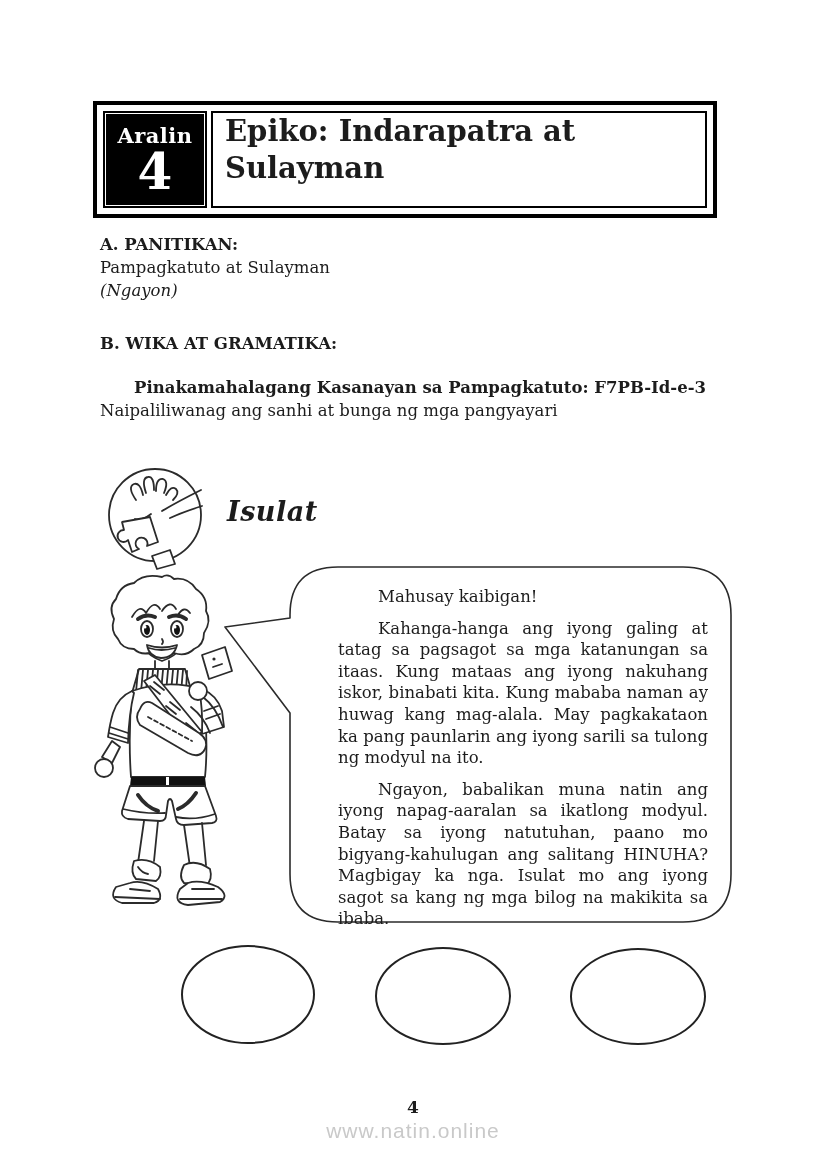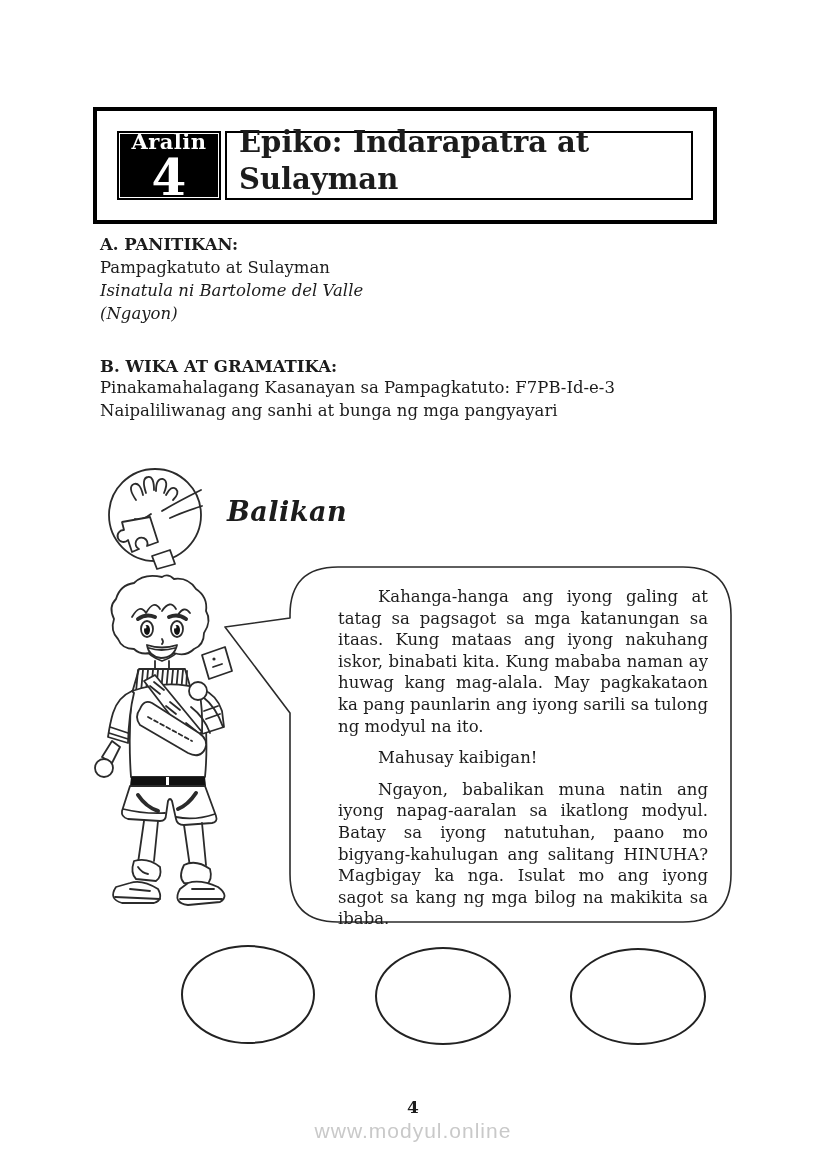--- a/index.html
+++ b/index.html
@@ -1,40 +1,40 @@
 <!DOCTYPE html>
 <html><head>
 <meta charset="utf-8">
 <style>
   html,body{margin:0;padding:0;background:#888;}
   .page{position:relative;width:826px;height:1169px;background:#ffffff;margin:0 auto;
         font-family:"DejaVu Serif", serif;color:#1c1c1c;overflow:hidden;}
 
   
-  .lesson-banner{position:absolute;left:93px;top:107px;width:624px;height:117px;
-      box-sizing:border-box;border:4px solid #000;padding:20px;display:flex;gap:4px;background:#fff;}
+  .lesson-banner{position:absolute;left:93px;top:101px;width:624px;height:117px;
+      box-sizing:border-box;border:4px solid #000;padding:6px;display:flex;gap:4px;background:#fff;}
   .lesson-no-cell{width:104px;box-sizing:border-box;background:#000;color:#fff;
       border:2px solid #000;box-shadow:inset 0 0 0 1px #fff;
       display:flex;flex-direction:column;align-items:center;justify-content:center;}
   .lesson-label{font-weight:bold;font-size:21px;letter-spacing:.5px;}
   .lesson-number{font-weight:bold;font-size:50px;line-height:.95;}
   .lesson-title-cell{flex:1;box-sizing:border-box;border:2px solid #000;background:#fff;
-      display:flex;align-items:flex-end;}
+      display:flex;align-items:flex-start;}
   .lesson-title{font-weight:bold;font-size:29px;line-height:1.28;padding-left:12px;width:440px;}
 
   
   .info-block{position:absolute;left:100px;top:233px;width:630px;font-size:16.5px;line-height:23px;}
   .info-row{display:flex;flex-direction:column;}
   .info-row + .info-row{margin-top:30px;}
   .info-label{width:250px;font-weight:bold;flex:none;}
   .info-value .italic{font-style:italic;}
 
   
   .competency{position:absolute;left:100px;top:376px;width:640px;font-size:16.5px;line-height:23px;}
-  .competency-title{font-weight:normal;}
+  .competency-title{font-weight:bold;text-align:center;}
 
   
   .section-icon{position:absolute;left:105px;top:460px;}
   .section-title{position:absolute;left:227px;top:496px;font-size:27px;font-weight:bold;font-style:italic;letter-spacing:.5px;}
 
   .mascot{position:absolute;left:88px;top:571px;}
   .bubble-svg{position:absolute;left:220px;top:560px;}
   .bubble-text{position:absolute;left:338px;top:586px;width:370px;font-size:16.5px;line-height:21.6px;text-align:justify;}
   .bubble-text p{margin:0;text-indent:40px;}
   .bubble-text p + p{margin-top:10px;}
@@ -69,21 +69,20 @@
     <div class="lesson-title-cell">
       <div class="lesson-title">Epiko: Indarapatra at Sulayman</div>
     </div>
   </div>
 
   <div class="info-block">
     <div class="info-row">
       <div class="info-label">A. PANITIKAN:</div>
       <div class="info-value">
         <div>Pampagkatuto at Sulayman</div>
-        <div class="italic">Isinatula ni Bartolome del Valle</div>
         <div class="italic">(Ngayon)</div>
       </div>
     </div>
     <div class="info-row">
       <div class="info-label">B. WIKA AT GRAMATIKA:</div>
     </div>
   </div>
 
   <div class="competency">
     <div class="competency-title">Pinakamahalagang Kasanayan sa Pampagkatuto: F7PB-Id-e-3</div>
@@ -95,21 +94,21 @@
     <path class="ln" d="M96,30 Q72,42 57,51"></path>
     <path class="ln" d="M97,46 Q78,52 65,58"></path>
     <path class="lnw" d="M31,40 q-9,-13 -2,-16 q6,-2 9,11"></path>
     <path class="lnw" d="M41,33 q-5,-15 2,-16 q6,-1 6,13"></path>
     <path class="lnw" d="M51,31 q0,-13 7,-12 q6,2 1,14"></path>
     <path class="lnw" d="M61,35 q5,-10 10,-6 q4,4 -3,11"></path>
     <path class="ln" d="M46,54 q-9,7 -16,5"></path>
     <path class="lnw" d="M45,57 L53,82 L42,86 a6,6 0 1,0 -8,3 L27,92 L23,80 a6,6 0 1,1 -4,-10 L17,62 Z"></path>
     <path class="lnw" d="M47,96 L65,90 L70,104 L52,109 Z"></path>
   </svg>
-  <div class="section-title">Balikan</div>
+  <div class="section-title">Isulat</div>
 
   <svg class="mascot" width="235" height="336" viewBox="0 0 235 336">
     <g>
       <ellipse cx="74" cy="60" rx="29" ry="30" fill="#fff"></ellipse>
       <path class="ln" d="M46,52 Q50,82 74,90 Q99,82 103,52"></path>
       <path class="lnw" d="M74,6 Q56,2 46,12 Q32,14 28,28 Q20,36 26,48 Q22,60 30,68 Q34,78 46,78 Q52,84 62,82 Q74,88 86,82 Q98,86 106,78 Q116,74 116,62 Q124,50 118,40 Q120,26 108,18 Q100,6 86,8 Q80,2 74,6 Z"></path>
       <path class="ln" d="M44,46 q8,-14 14,-4 M58,42 q8,-14 14,-4 M74,40 q8,-12 14,-2 M90,44 q6,-10 12,-2"></path>
       <path class="ln thick" d="M50,48 Q58,42 67,46 M81,46 Q90,42 98,48"></path>
       <ellipse class="lnw" cx="59" cy="58" rx="6" ry="8"></ellipse>
       <ellipse cx="59" cy="59" rx="3" ry="5" fill="#111"></ellipse>
@@ -156,25 +155,25 @@
       <path class="ln" d="M27,326 L72,328 M42,318 L62,320"></path>
       <path class="lnw" d="M92,318 Q84,332 100,334 L132,331 Q142,325 130,316 Q112,308 100,312 Z"></path>
       <path class="ln" d="M92,328 L134,328 M104,318 L126,318"></path>
     </g>
   </svg>
 
   <svg class="bubble-svg" width="515" height="370" viewBox="0 0 515 370">
     <path d="M118,7 H463 Q511,7 511,55 V314 Q511,362 463,362 H118 Q70,362 70,314 V153 L5,67 L70,58 V55 Q70,7 118,7 Z" fill="#fff" stroke="#2b2b2b" stroke-width="1.6" stroke-linejoin="round"></path>
   </svg>
   <div class="bubble-text">
+    <p>Mahusay kaibigan!</p>
     <p>Kahanga-hanga ang iyong galing at tatag sa pagsagot sa mga katanungan sa itaas. Kung mataas ang iyong nakuhang iskor, binabati kita. Kung mababa naman ay huwag kang mag-alala. May pagkakataon ka pang paunlarin ang iyong sarili sa tulong ng modyul na ito.</p>
-    <p>Mahusay kaibigan!</p>
     <p><span>Ngayon, babalikan muna natin ang iyong napag-aaralan sa ikatlong modyul. Batay sa iyong natutuhan, paano mo bigyang-kahulugan ang salitang </span><b>HINUHA</b><span>? Magbigay ka nga. Isulat mo ang iyong sagot sa kang ng mga bilog na makikita sa ibaba.</span></p>
   </div>
 
   <div class="answer-circle circle-1"></div>
   <div class="answer-circle circle-2"></div>
   <div class="answer-circle circle-3"></div>
 
   <div class="page-number">4</div>
-  <div class="watermark">www.modyul.online</div>
+  <div class="watermark">www.natin.online</div>
 
 </div>
 
 </body></html>

